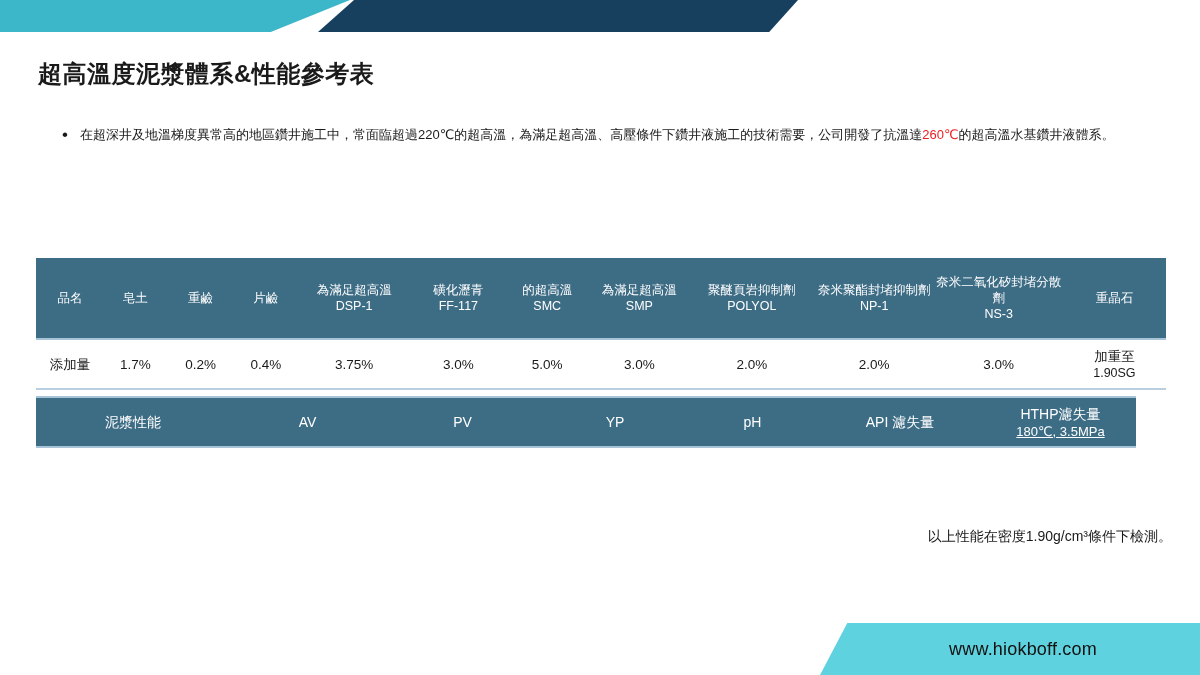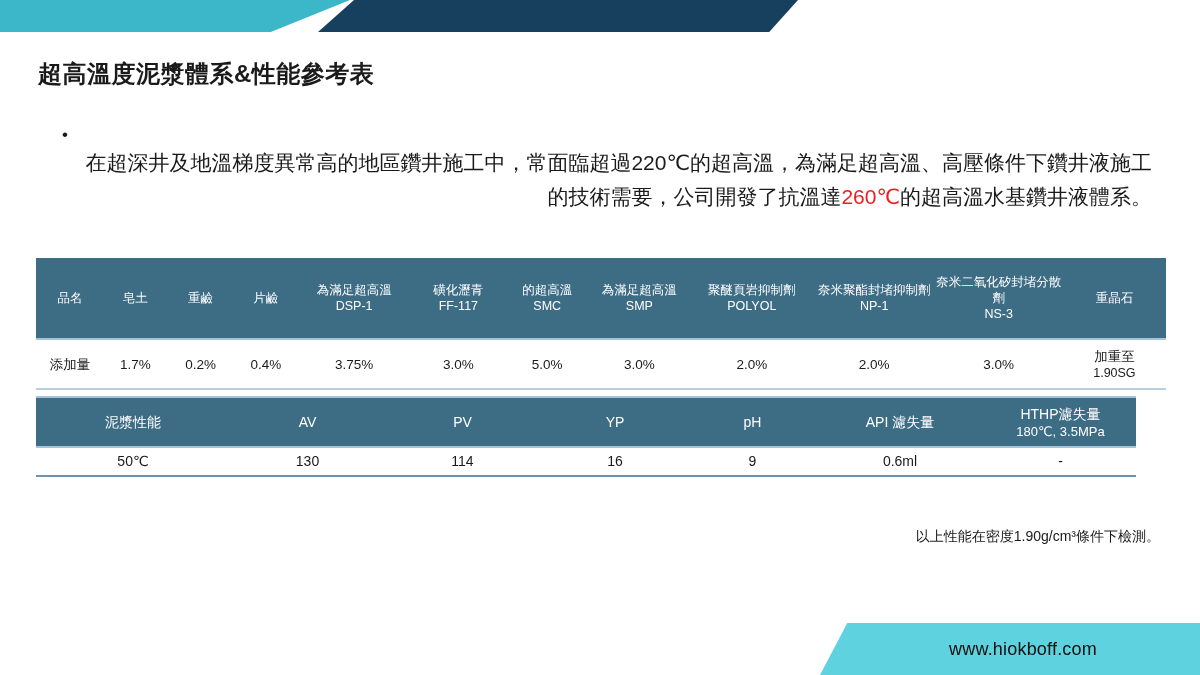--- a/index.html
+++ b/index.html
@@ -89,25 +89,24 @@
   .bullet-dot {
     width: 18px;
     flex: 0 0 18px;
     font-size: 17px;
     line-height: 34px;
     color: #1a1a1a;
     text-align: left;
   }
   .bullet-text {
     flex: 1 1 auto;
-    font-size: 21px;
+    font-size: 13px;
     line-height: 34px;
     color: #1a1a1a;
-    text-align: right;
-    margin-top: 28px;
+    text-align: left;
   }
   .hl-red { color: #ee1c20; }
 
   
   table.grid {
     position: absolute;
     border-collapse: collapse;
     table-layout: fixed;
   }
   table.grid thead td,
@@ -172,26 +171,27 @@
     padding: 1px 2px;
     border-bottom: 1.5px solid #9bb9cf;
   }
   #table-perf tbody tr:last-child td {
     border-bottom: 2px solid #6d94ae;
   }
   .hthp-sub {
     display: block;
     font-size: 13px;
     line-height: 17px;
+    text-decoration: underline;
   }
 
   
   .footnote {
     position: absolute;
-    right: 40px;
+    right: 28px;
     top: 528px;
     font-size: 14px;
     color: #1a1a1a;
     text-align: right;
   }
 </style>
 </head>
 <body>
 
 <div class="topbar-wrap">
@@ -309,29 +309,20 @@
       <td>YP</td>
       <td>pH</td>
       <td>API 濾失量</td>
       <td>
         <span>HTHP濾失量</span>
         <span class="hthp-sub">180℃, 3.5MPa</span>
       </td>
     </tr>
   </thead>
   <tbody>
-    <tr>
-      <td>50℃</td>
-      <td>130</td>
-      <td>114</td>
-      <td>16</td>
-      <td>9</td>
-      <td>0.6ml</td>
-      <td>-</td>
-    </tr>
   </tbody>
 </table>
 
 <div class="footnote">以上性能在密度1.90g/cm³條件下檢測。</div>
 
 <div class="bottombar">
   <div class="bottombar-url">www.hiokboff.com</div>
 </div>
 
 </body></html>

